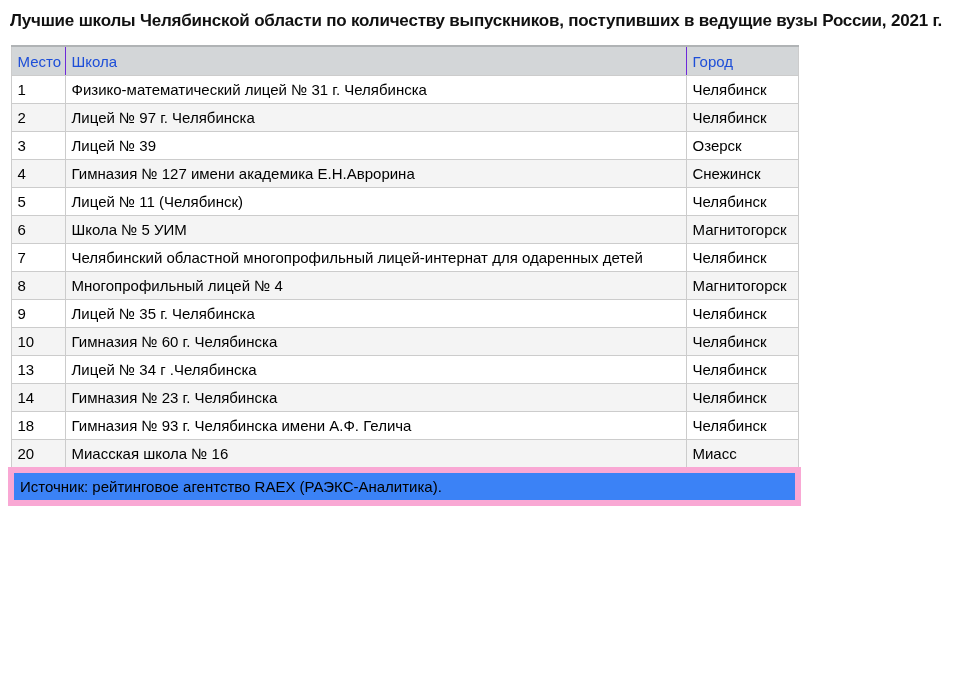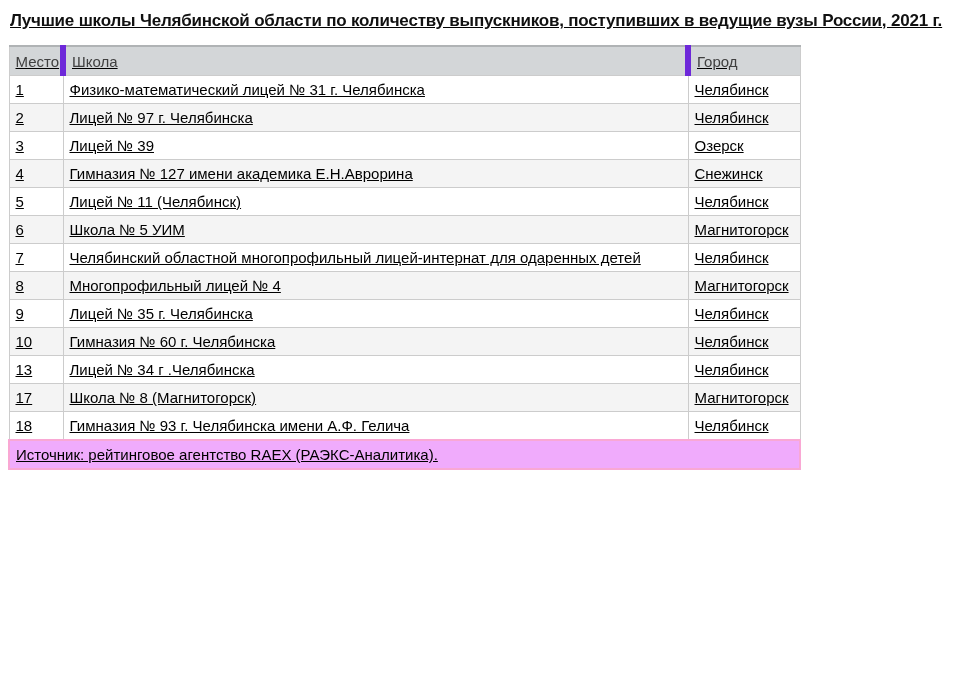--- a/index.html
+++ b/index.html
@@ -7,21 +7,20 @@
     padding: 0;
     background: #ffffff;
     font-family: "Liberation Sans", "DejaVu Sans", sans-serif;
   }
   .page {
     width: 970px;
     height: 695px;
     box-sizing: border-box;
     padding: 10px 8px 0 8px;
     overflow: hidden;
-    text-decoration: underline;
   }
   .page-title {
     font-size: 17px;
     font-weight: bold;
     color: #111111;
     line-height: 22px;
     margin: 0 0 13px 2px;
     letter-spacing: -0.2px;
     white-space: nowrap;
   }
@@ -29,50 +28,50 @@
     border-collapse: collapse;
     width: 793px;
     table-layout: fixed;
     border: 1px solid #cccccc;
     border-top: 2px solid #b0b3b5;
     font-size: 15px;
     color: #000000;
   }
   table.ranking th {
     background: #d3d6d8;
-    color: #404040;
+    color: #1d4ed8;
     font-weight: normal;
     text-align: left;
     padding: 5px 6px 4px 6px;
     line-height: 19px;
     border-bottom: 1px solid #cccccc;
   }
   table.ranking th + th {
-    border-left: 6px solid #6d28d9;
+    border-left: 1px solid #6d28d9;
   }
   table.ranking td {
     padding: 4px 6px;
     line-height: 19px;
     border: 1px solid #cccccc;
     overflow: hidden;
     white-space: nowrap;
   }
   table.ranking tbody tr:nth-child(even) {
     background: #f4f4f4;
   }
   table.ranking tbody tr:nth-child(odd) {
     background: #ffffff;
   }
   .col-rank  { width: 54px; }
   .col-city  { width: 112px; }
   table.ranking tfoot td {
-    background: #f0abfc;
+    background: #3b82f6;
     padding: 4px 6px;
     line-height: 19px;
-    border: 2px solid #f9a8d4;
+    border: 6px solid #f9a8d4;
   }
 </style>
 </head>
 <body>
 
 <div class="page">
   <h1 class="page-title">Лучшие школы Челябинской области по количеству выпускников, поступивших в ведущие вузы России, 2021 г.</h1>
 
   <table class="ranking">
     <colgroup>
@@ -137,28 +136,33 @@
           <td>10</td>
           <td>Гимназия № 60 г. Челябинска</td>
           <td>Челябинск</td>
         </tr>
         <tr>
           <td>13</td>
           <td>Лицей № 34 г .Челябинска</td>
           <td>Челябинск</td>
         </tr>
         <tr>
-          <td>17</td>
-          <td>Школа № 8 (Магнитогорск)</td>
-          <td>Магнитогорск</td>
+          <td>14</td>
+          <td>Гимназия № 23 г. Челябинска</td>
+          <td>Челябинск</td>
         </tr>
         <tr>
           <td>18</td>
           <td>Гимназия № 93 г. Челябинска имени А.Ф. Гелича</td>
           <td>Челябинск</td>
+        </tr>
+        <tr>
+          <td>20</td>
+          <td>Миасская школа № 16</td>
+          <td>Миасс</td>
         </tr>
       </tbody>
     <tfoot>
       <tr>
         <td colspan="3">Источник: рейтинговое агентство RAEX (РАЭКС-Аналитика).</td>
       </tr>
     </tfoot>
   </table>
 </div>
 

